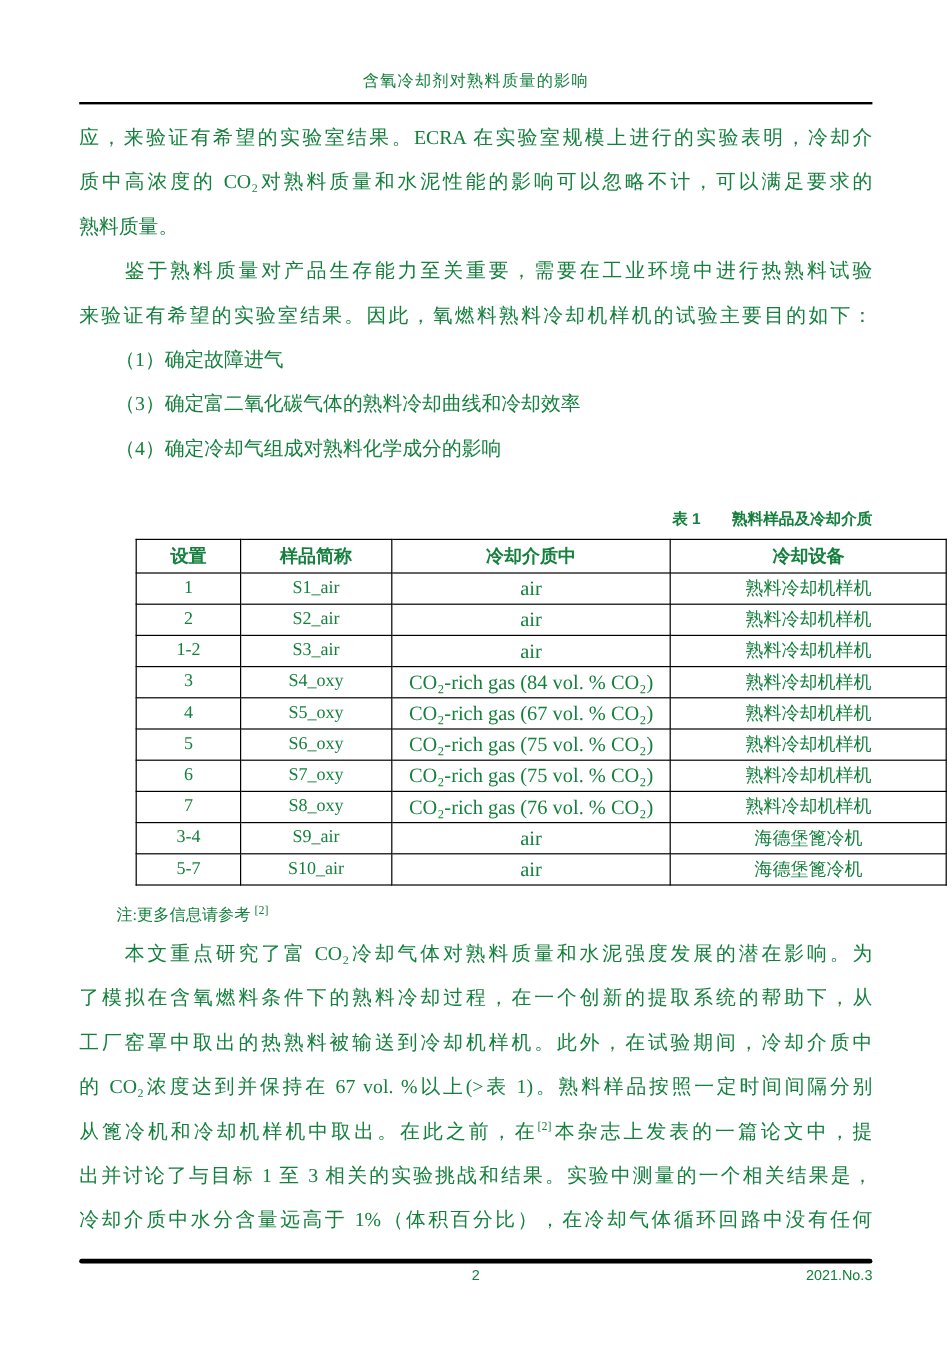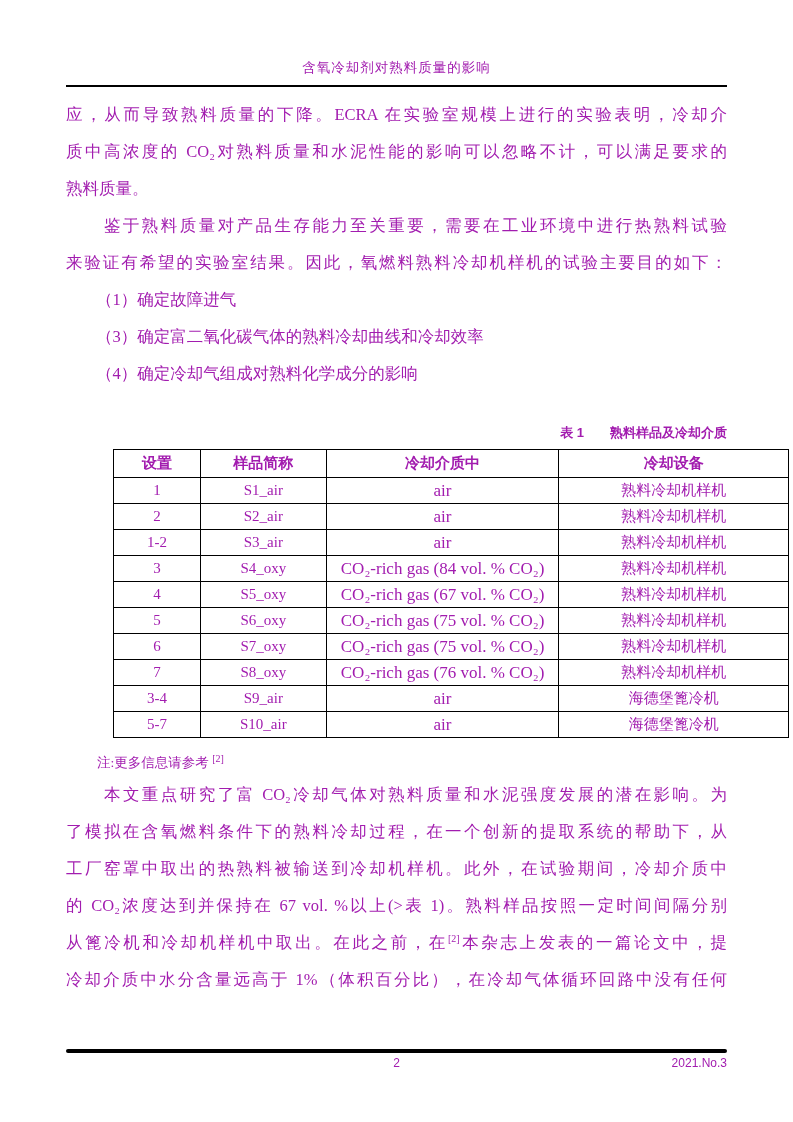--- a/index.html
+++ b/index.html
@@ -2,21 +2,21 @@
 <html><head>
 <meta charset="utf-8">
 <style>
   * { margin: 0; padding: 0; box-sizing: border-box; }
   html, body { background: #ffffff; }
   .page {
     position: relative;
     width: 793px;
     height: 1122px;
     background: #ffffff;
-    color: #a21caf;
+    color: #15803d;
     font-family: "Liberation Serif", serif;
     overflow: hidden;
   }
   
   .header-title {
     position: absolute;
     top: 59px; left: 66px; width: 661px;
     text-align: center;
     font-size: 13.5px;
     line-height: 18px;
@@ -122,21 +122,21 @@
 </style>
 </head>
 <body>
 
 <div class="page">
 
   <div class="header-title">含氧冷却剂对熟料质量的影响</div>
   <div class="header-rule"></div>
 
   <div class="text-block upper-text">
-    <div class="line">应，从而导致熟料质量的下降。ECRA 在实验室规模上进行的实验表明，冷却介</div>
+    <div class="line">应，来验证有希望的实验室结果。ECRA 在实验室规模上进行的实验表明，冷却介</div>
     <div class="line">质中高浓度的 CO₂对熟料质量和水泥性能的影响可以忽略不计，可以满足要求的</div>
     <div class="line no-just">熟料质量。</div>
     <div class="line">　　鉴于熟料质量对产品生存能力至关重要，需要在工业环境中进行热熟料试验</div>
     <div class="line">来验证有希望的实验室结果。因此，氧燃料熟料冷却机样机的试验主要目的如下：</div>
     <div class="line no-just list-item">（1）确定故障进气</div>
     <div class="line no-just list-item">（3）确定富二氧化碳气体的熟料冷却曲线和冷却效率</div>
     <div class="line no-just list-item">（4）确定冷却气组成对熟料化学成分的影响</div>
   </div>
 
   <div class="table-caption">
@@ -225,20 +225,21 @@
   <div class="table-note">
     <span>注:更多信息请参考 </span><sup class="ref">[2]</sup>
   </div>
 
   <div class="text-block para3-block">
     <div class="line">　　本文重点研究了富 CO₂冷却气体对熟料质量和水泥强度发展的潜在影响。为</div>
     <div class="line">了模拟在含氧燃料条件下的熟料冷却过程，在一个创新的提取系统的帮助下，从</div>
     <div class="line">工厂窑罩中取出的热熟料被输送到冷却机样机。此外，在试验期间，冷却介质中</div>
     <div class="line">的 CO₂浓度达到并保持在 67 vol. %以上(&gt;表 1)。熟料样品按照一定时间间隔分别</div>
     <div class="line"><span>从篦冷机和冷却机样机中取出。在此之前，在</span><sup class="ref">[2]</sup><span>本杂志上发表的一篇论文中，提</span></div>
+    <div class="line">出并讨论了与目标 1 至 3 相关的实验挑战和结果。实验中测量的一个相关结果是，</div>
     <div class="line">冷却介质中水分含量远高于 1%（体积百分比），在冷却气体循环回路中没有任何</div>
   </div>
 
   <div class="footer-rule"></div>
   <div class="footer-page">2</div>
   <div class="footer-issue">2021.No.3</div>
 
 </div>
 
 </body></html>

